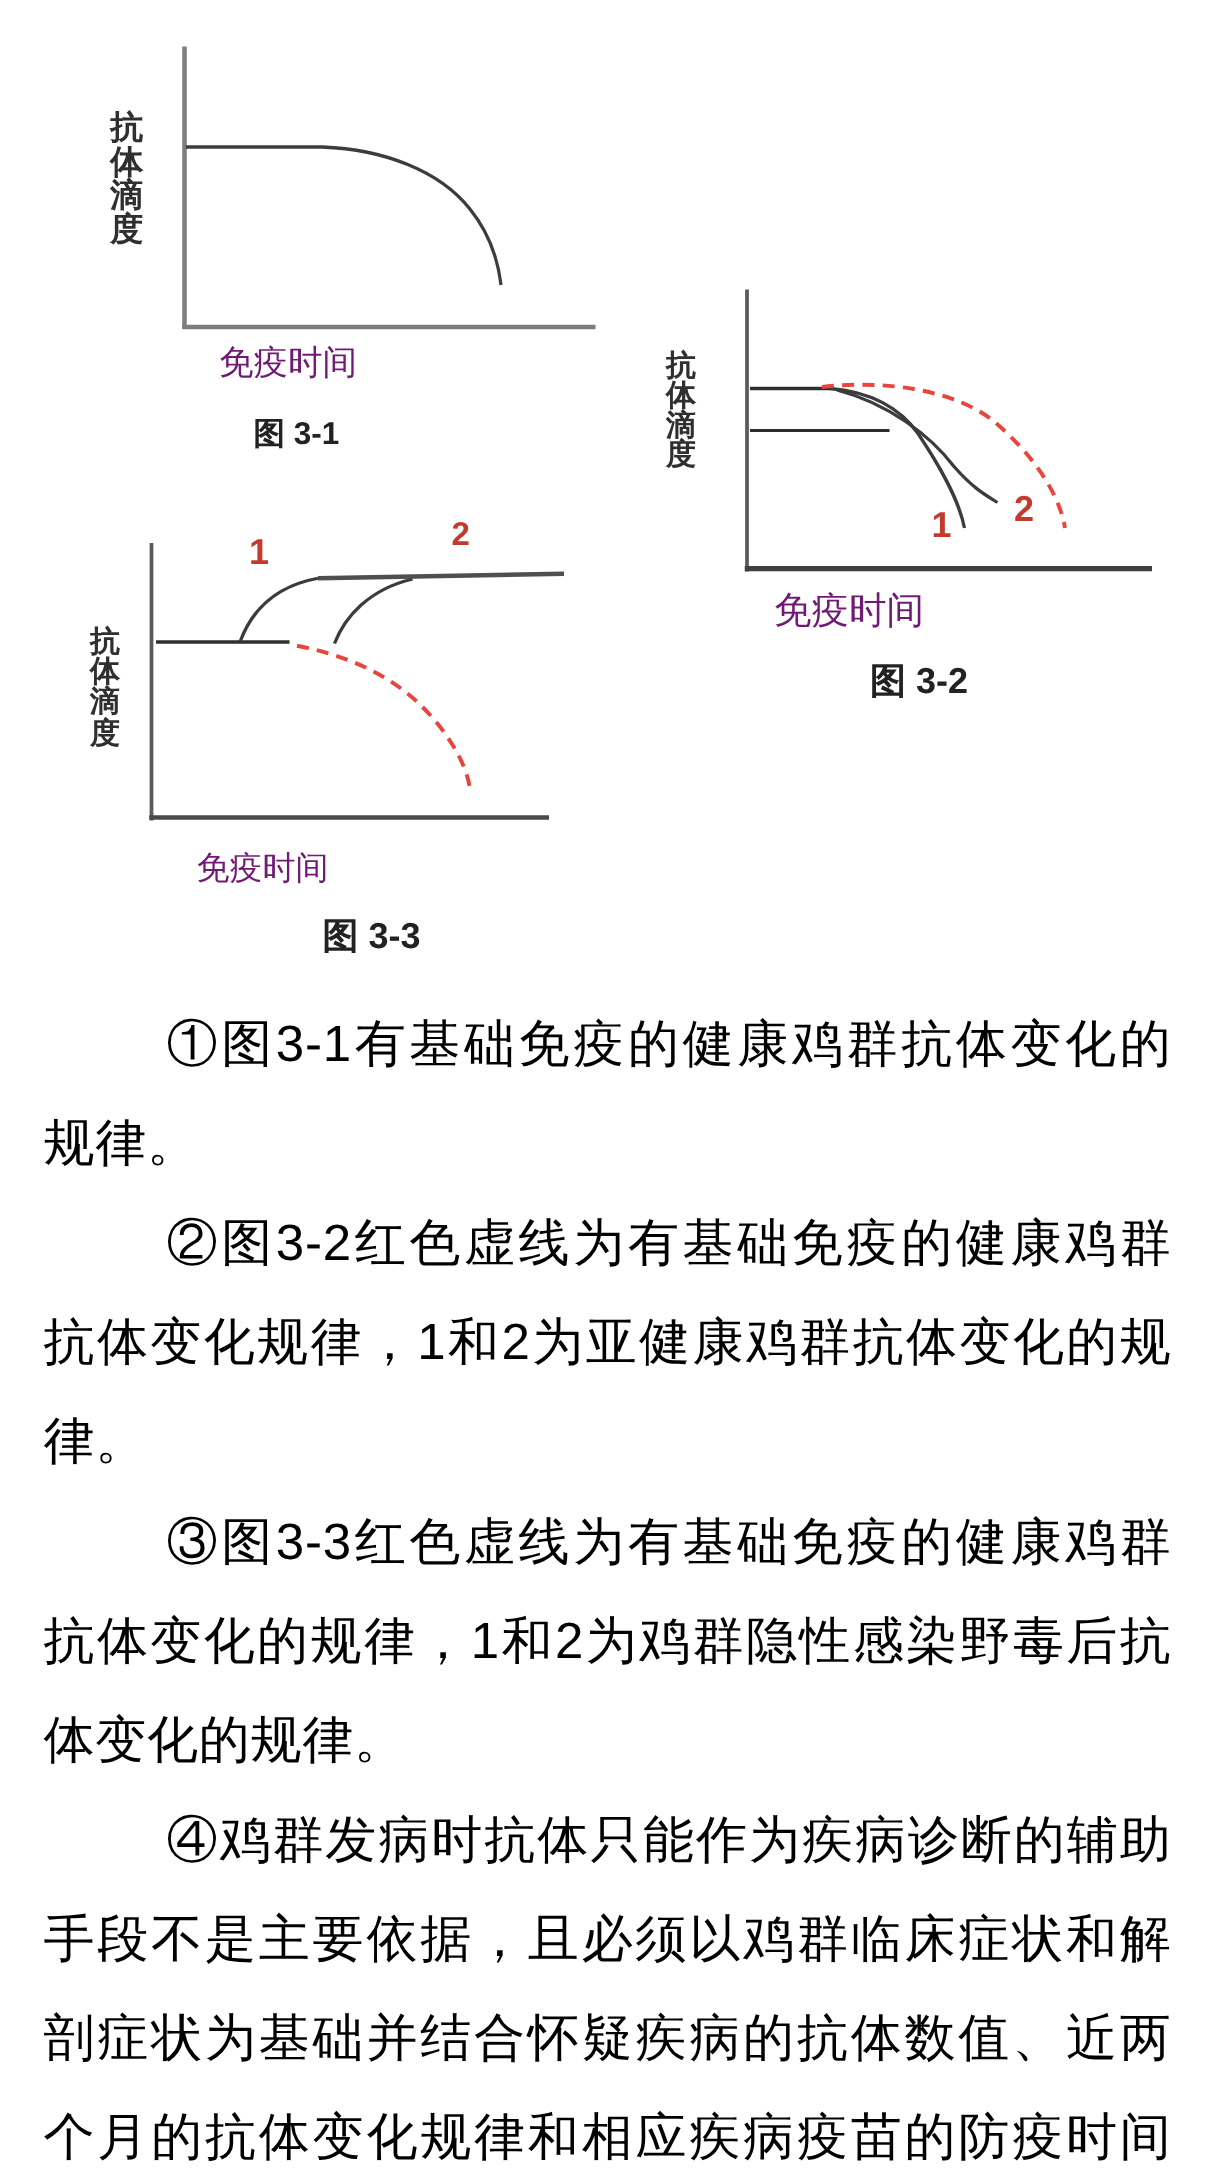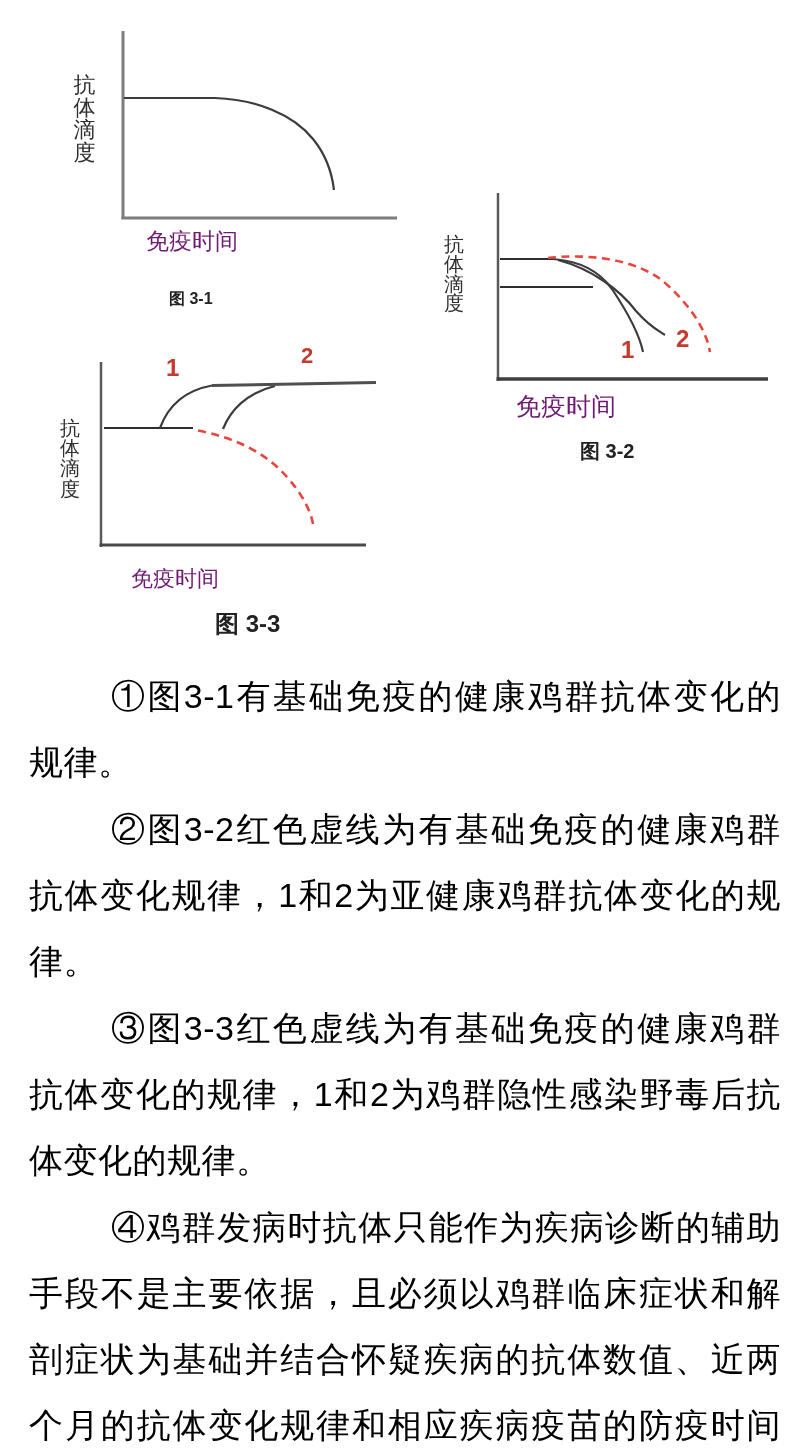--- a/index.html
+++ b/index.html
@@ -5,32 +5,32 @@
   html,body{margin:0;padding:0;}
   body{
     width:810px;height:1454px;position:relative;background:#ffffff;
     font-family:"Liberation Sans",sans-serif;color:#000;overflow:hidden;
   }
   .abs{position:absolute;}
   svg{display:block;overflow:visible;}
   svg text{font-family:"Liberation Sans",sans-serif;}
   .vlabel{
     position:absolute;word-break:break-all;text-align:center;
-    color:#2f2f2f;font-weight:400;
+    color:#2f2f2f;font-weight:700;
   }
   .vlabel.c1{left:72px;top:74px;width:25px;font-size:22px;line-height:22.5px;}
   .vlabel.c2{left:443px;top:235px;width:22px;font-size:20px;line-height:19.8px;}
   .vlabel.c3{left:59px;top:418px;width:22px;font-size:20px;line-height:20.2px;}
   .xlabel{position:absolute;color:#701a75;white-space:nowrap;}
   .xlabel.c1{left:146px;top:226px;font-size:23px;}
   .xlabel.c2{left:516px;top:390px;font-size:25px;}
   .xlabel.c3{left:131px;top:564px;font-size:22px;}
   .caption{position:absolute;color:#222;font-weight:bold;white-space:nowrap;}
-  .caption.c1{left:169px;top:289px;font-size:16px;}
-  .caption.c2{left:580px;top:438px;font-size:20px;}
+  .caption.c1{left:169px;top:275px;font-size:21px;}
+  .caption.c2{left:580px;top:438px;font-size:24px;}
   .caption.c3{left:215px;top:608px;font-size:24px;}
   .bodytext{
     position:absolute;left:0;top:662px;width:810px;
     padding:0 28px;box-sizing:border-box;
     font-size:34px;line-height:66px;text-align:justify;
     letter-spacing:0.5px;color:#000;
   }
   .bodytext p{margin:1px;text-indent:82px;}
   .curvelabel{font-size:24px;font-weight:bold;fill:#c23b2e;}
   .curvelabel.small{font-size:22px;}

